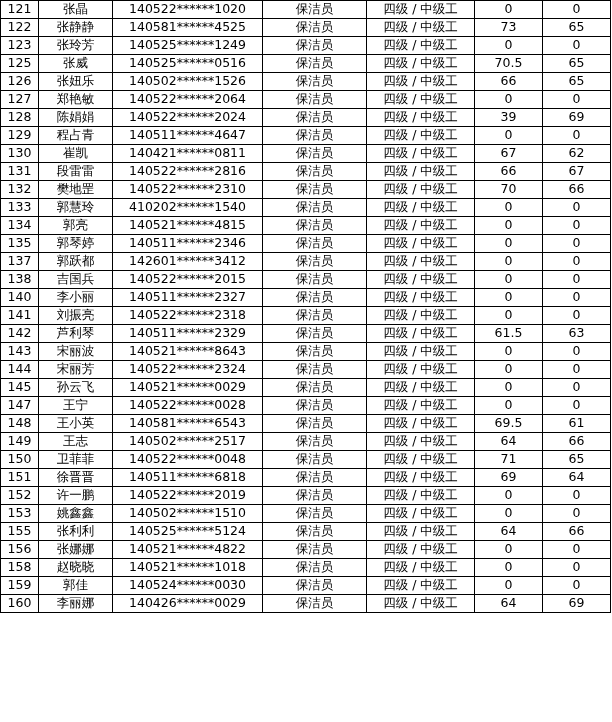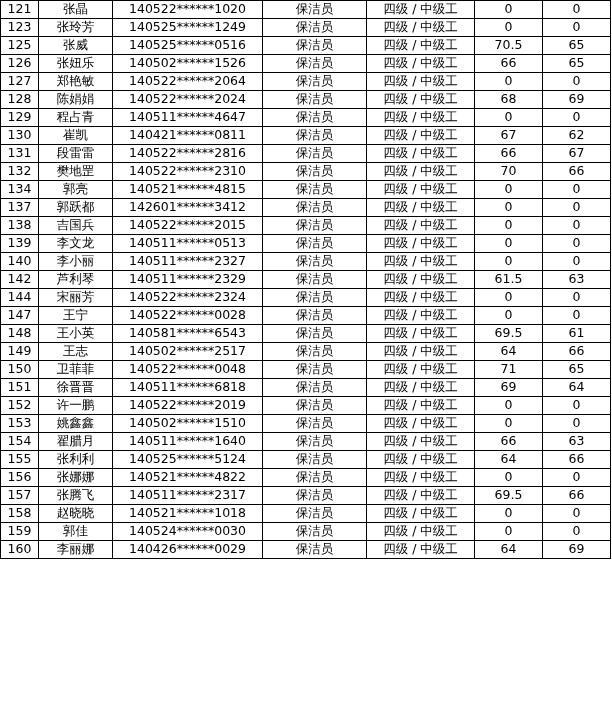--- a/index.html
+++ b/index.html
@@ -51,20 +51,29 @@
       <tr>
         <td class="idx">121</td>
         <td>张晶</td>
         <td class="idno">140522******1020</td>
         <td>保洁员</td>
         <td>四级 / 中级工</td>
         <td class="num">0</td>
         <td class="num">0</td>
       </tr>
       <tr>
+        <td class="idx">122</td>
+        <td>张静静</td>
+        <td class="idno">140581******4525</td>
+        <td>保洁员</td>
+        <td>四级 / 中级工</td>
+        <td class="num">73</td>
+        <td class="num">65</td>
+      </tr>
+      <tr>
         <td class="idx">123</td>
         <td>张玲芳</td>
         <td class="idno">140525******1249</td>
         <td>保洁员</td>
         <td>四级 / 中级工</td>
         <td class="num">0</td>
         <td class="num">0</td>
       </tr>
       <tr>
         <td class="idx">125</td>
@@ -92,21 +101,21 @@
         <td>四级 / 中级工</td>
         <td class="num">0</td>
         <td class="num">0</td>
       </tr>
       <tr>
         <td class="idx">128</td>
         <td>陈娟娟</td>
         <td class="idno">140522******2024</td>
         <td>保洁员</td>
         <td>四级 / 中级工</td>
-        <td class="num">68</td>
+        <td class="num">39</td>
         <td class="num">69</td>
       </tr>
       <tr>
         <td class="idx">129</td>
         <td>程占青</td>
         <td class="idno">140511******4647</td>
         <td>保洁员</td>
         <td>四级 / 中级工</td>
         <td class="num">0</td>
         <td class="num">0</td>
@@ -132,83 +141,119 @@
       <tr>
         <td class="idx">132</td>
         <td>樊地罡</td>
         <td class="idno">140522******2310</td>
         <td>保洁员</td>
         <td>四级 / 中级工</td>
         <td class="num">70</td>
         <td class="num">66</td>
       </tr>
       <tr>
+        <td class="idx">133</td>
+        <td>郭慧玲</td>
+        <td class="idno">410202******1540</td>
+        <td>保洁员</td>
+        <td>四级 / 中级工</td>
+        <td class="num">0</td>
+        <td class="num">0</td>
+      </tr>
+      <tr>
         <td class="idx">134</td>
         <td>郭亮</td>
         <td class="idno">140521******4815</td>
         <td>保洁员</td>
         <td>四级 / 中级工</td>
         <td class="num">0</td>
         <td class="num">0</td>
       </tr>
       <tr>
+        <td class="idx">135</td>
+        <td>郭琴婷</td>
+        <td class="idno">140511******2346</td>
+        <td>保洁员</td>
+        <td>四级 / 中级工</td>
+        <td class="num">0</td>
+        <td class="num">0</td>
+      </tr>
+      <tr>
         <td class="idx">137</td>
         <td>郭跃都</td>
         <td class="idno">142601******3412</td>
         <td>保洁员</td>
         <td>四级 / 中级工</td>
         <td class="num">0</td>
         <td class="num">0</td>
       </tr>
       <tr>
         <td class="idx">138</td>
         <td>吉国兵</td>
         <td class="idno">140522******2015</td>
         <td>保洁员</td>
         <td>四级 / 中级工</td>
         <td class="num">0</td>
         <td class="num">0</td>
       </tr>
       <tr>
-        <td class="idx">139</td>
-        <td>李文龙</td>
-        <td class="idno">140511******0513</td>
-        <td>保洁员</td>
-        <td>四级 / 中级工</td>
-        <td class="num">0</td>
-        <td class="num">0</td>
-      </tr>
-      <tr>
         <td class="idx">140</td>
         <td>李小丽</td>
         <td class="idno">140511******2327</td>
         <td>保洁员</td>
         <td>四级 / 中级工</td>
         <td class="num">0</td>
         <td class="num">0</td>
       </tr>
       <tr>
+        <td class="idx">141</td>
+        <td>刘振亮</td>
+        <td class="idno">140522******2318</td>
+        <td>保洁员</td>
+        <td>四级 / 中级工</td>
+        <td class="num">0</td>
+        <td class="num">0</td>
+      </tr>
+      <tr>
         <td class="idx">142</td>
         <td>芦利琴</td>
         <td class="idno">140511******2329</td>
         <td>保洁员</td>
         <td>四级 / 中级工</td>
         <td class="num">61.5</td>
         <td class="num">63</td>
       </tr>
       <tr>
+        <td class="idx">143</td>
+        <td>宋丽波</td>
+        <td class="idno">140521******8643</td>
+        <td>保洁员</td>
+        <td>四级 / 中级工</td>
+        <td class="num">0</td>
+        <td class="num">0</td>
+      </tr>
+      <tr>
         <td class="idx">144</td>
         <td>宋丽芳</td>
         <td class="idno">140522******2324</td>
         <td>保洁员</td>
         <td>四级 / 中级工</td>
         <td class="num">0</td>
         <td class="num">0</td>
       </tr>
       <tr>
+        <td class="idx">145</td>
+        <td>孙云飞</td>
+        <td class="idno">140521******0029</td>
+        <td>保洁员</td>
+        <td>四级 / 中级工</td>
+        <td class="num">0</td>
+        <td class="num">0</td>
+      </tr>
+      <tr>
         <td class="idx">147</td>
         <td>王宁</td>
         <td class="idno">140522******0028</td>
         <td>保洁员</td>
         <td>四级 / 中级工</td>
         <td class="num">0</td>
         <td class="num">0</td>
       </tr>
       <tr>
         <td class="idx">148</td>
@@ -258,54 +303,36 @@
       <tr>
         <td class="idx">153</td>
         <td>姚鑫鑫</td>
         <td class="idno">140502******1510</td>
         <td>保洁员</td>
         <td>四级 / 中级工</td>
         <td class="num">0</td>
         <td class="num">0</td>
       </tr>
       <tr>
-        <td class="idx">154</td>
-        <td>翟腊月</td>
-        <td class="idno">140511******1640</td>
-        <td>保洁员</td>
-        <td>四级 / 中级工</td>
-        <td class="num">66</td>
-        <td class="num">63</td>
-      </tr>
-      <tr>
         <td class="idx">155</td>
         <td>张利利</td>
         <td class="idno">140525******5124</td>
         <td>保洁员</td>
         <td>四级 / 中级工</td>
         <td class="num">64</td>
         <td class="num">66</td>
       </tr>
       <tr>
         <td class="idx">156</td>
         <td>张娜娜</td>
         <td class="idno">140521******4822</td>
         <td>保洁员</td>
         <td>四级 / 中级工</td>
         <td class="num">0</td>
         <td class="num">0</td>
-      </tr>
-      <tr>
-        <td class="idx">157</td>
-        <td>张腾飞</td>
-        <td class="idno">140511******2317</td>
-        <td>保洁员</td>
-        <td>四级 / 中级工</td>
-        <td class="num">69.5</td>
-        <td class="num">66</td>
       </tr>
       <tr>
         <td class="idx">158</td>
         <td>赵晓晓</td>
         <td class="idno">140521******1018</td>
         <td>保洁员</td>
         <td>四级 / 中级工</td>
         <td class="num">0</td>
         <td class="num">0</td>
       </tr>

